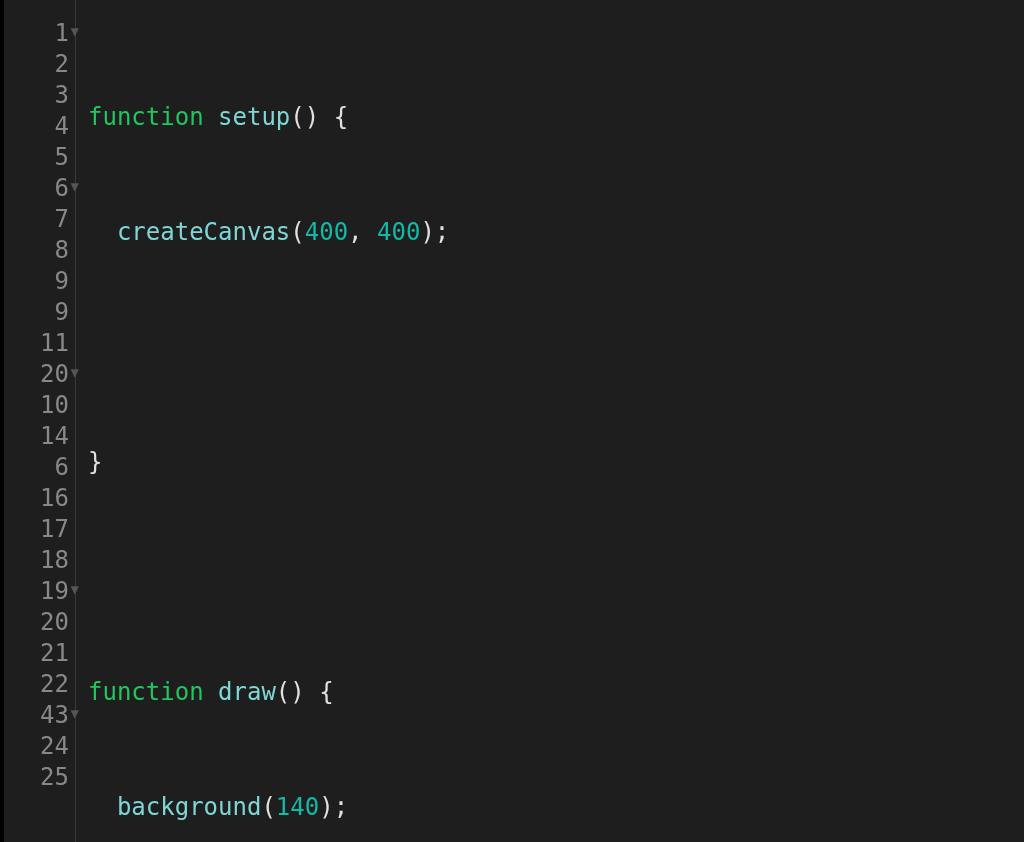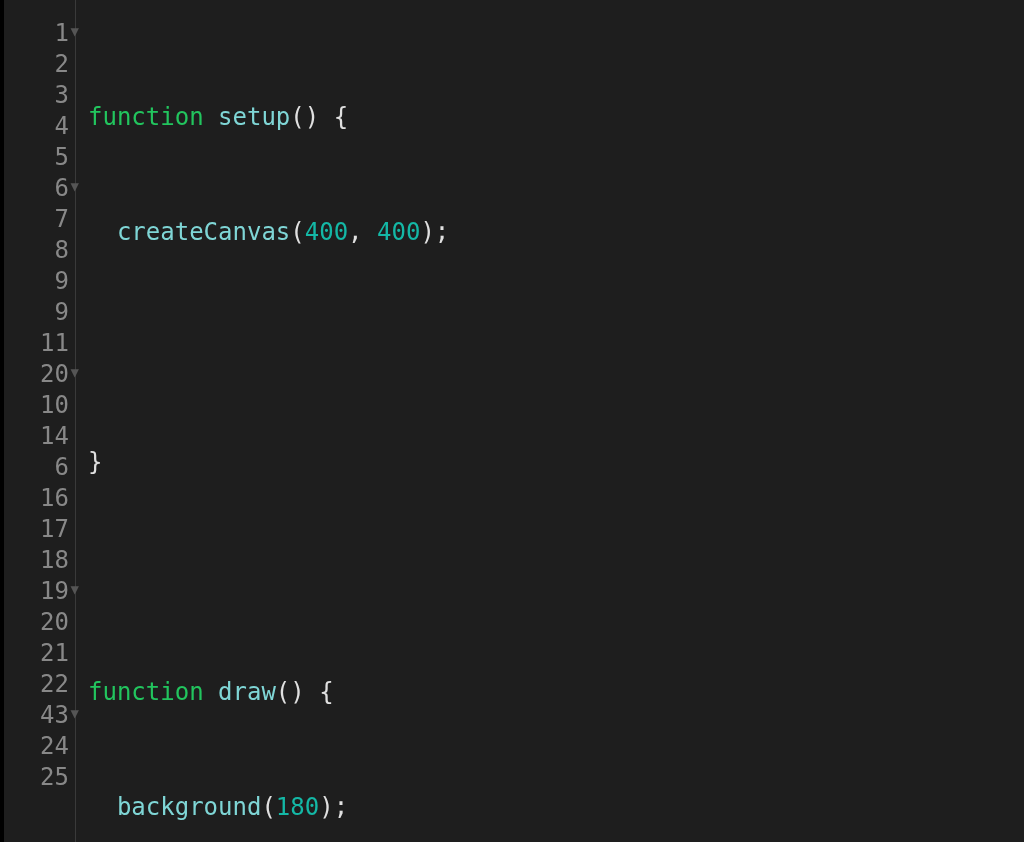--- a/index.html
+++ b/index.html
@@ -98,21 +98,21 @@
     <div class="cline">  <span class="fn">createCanvas</span><span class="punct">(</span><span class="num">400</span><span class="punct">,</span><span class="punct"> </span><span class="num">400</span><span class="punct">)</span><span class="punct">;</span></div>
     
     <div class="cline">  </div>
     
     <div class="cline"><span class="punct">}</span></div>
     
     <div class="cline"></div>
     
     <div class="cline"><span class="kw">function</span><span class="punct"> </span><span class="fn">draw</span><span class="punct">(</span><span class="punct">)</span><span class="punct"> </span><span class="punct">{</span></div>
     
-    <div class="cline">  <span class="fn">background</span><span class="punct">(</span><span class="num">180</span><span class="punct">)</span><span class="punct">;</span></div>
+    <div class="cline">  <span class="fn">background</span><span class="punct">(</span><span class="num">140</span><span class="punct">)</span><span class="punct">;</span></div>
     
     
     
     
     
     
     
     
     
     

